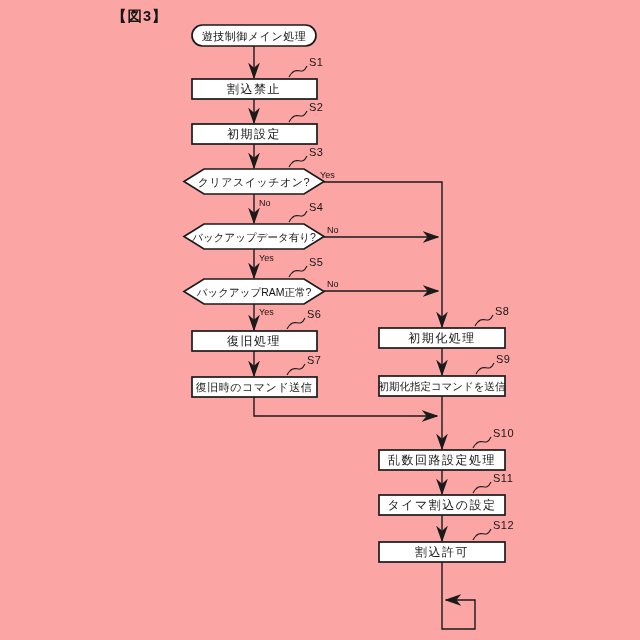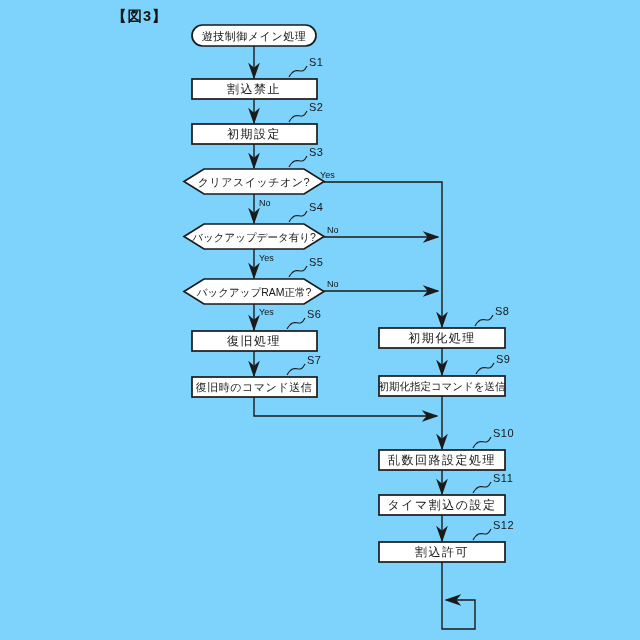--- a/index.html
+++ b/index.html
@@ -4,21 +4,21 @@
 <style>
   html, body {
     margin: 0;
     padding: 0;
     background: #ffffff;
   }
   .page {
     position: relative;
     width: 640px;
     height: 640px;
-    background: #7dd3fc;
+    background: #fca5a5;
     overflow: hidden;
   }
   svg {
     display: block;
   }
   svg text {
     font-family: "Liberation Sans", "DejaVu Sans", sans-serif;
     fill: #161616;
   }
   .fig-title {

